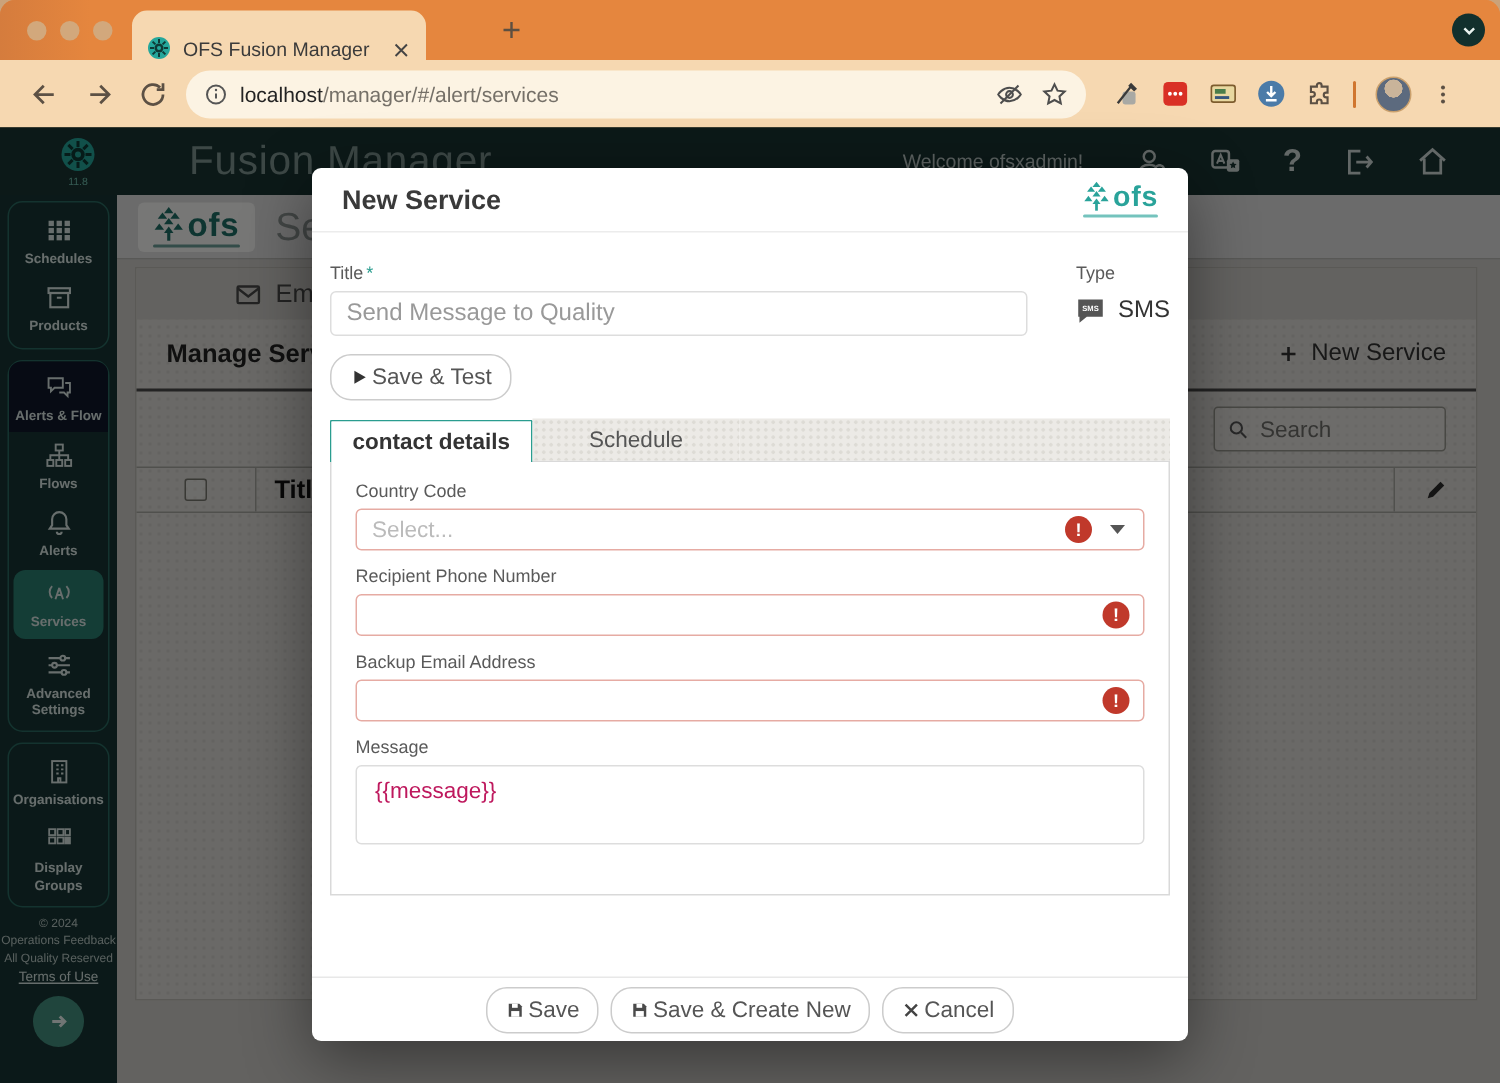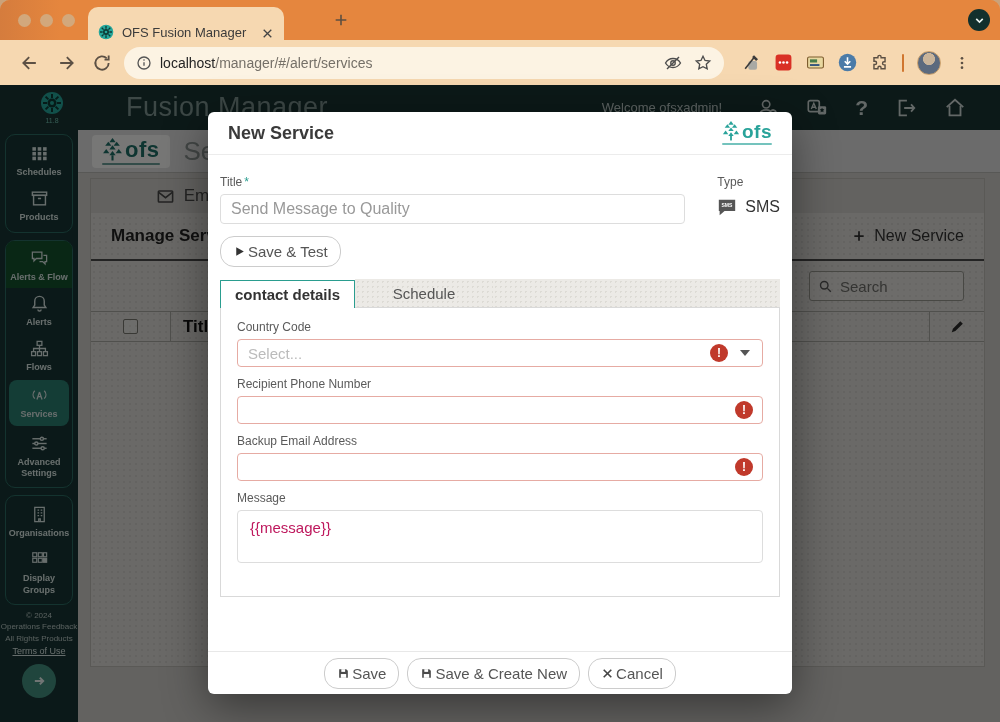--- a/index.html
+++ b/index.html
@@ -54,21 +54,21 @@
   .hdr-ic { width:22px; height:22px; color:#cfd9d7; }
   .help-glyph { font-size:21px; font-weight:bold; color:#cfd9d7; line-height:22px; }
 
   
   .sidebar { position:absolute; top:45px; bottom:0; left:0; width:78px; background:#183635;
     display:flex; flex-direction:column; }
   .sgroup { margin:4px 5px 3px; border:1px solid #2a6b62; border-radius:10px; padding:3px 0; }
   .sitem { display:flex; flex-direction:column; align-items:center; padding:6px 2px 5px; cursor:pointer; }
   .sitem svg { width:19px; height:19px; color:#d9e6e3; }
   .sitem .lbl { margin-top:4px; font-size:9px; font-weight:bold; color:#d9e6e3; text-align:center; line-height:1.25; }
-  .sitem.section { background:#14532d; border-radius:8px 8px 0 0; padding-top:8px; }
+  .sitem.section { background:#0f172a; border-radius:8px 8px 0 0; padding-top:8px; }
   .sitem.selected { background:#2a7f72; border-radius:8px; margin:2px 3px; }
   .side-foot { margin-top:2px; text-align:center; font-size:8px; color:#b9c8c5; line-height:1.45; }
   .side-foot .terms { text-decoration:underline; color:#d6e4e1; font-size:9px; cursor:pointer; }
   .side-arrow { margin:6px auto 8px; width:34px; height:34px; border-radius:50%; background:#44907f;
     display:flex; align-items:center; justify-content:center; cursor:pointer; }
   .side-arrow svg { width:20px; height:20px; color:#eaf5f2; }
 
   
   .main { position:absolute; top:45px; left:78px; right:0; bottom:0; background:#cfcdc8; }
   .head-bar { height:43px; background:#e0e0e0; border-bottom:1px solid #b8b8b4;
@@ -334,35 +334,35 @@
 
       <div class="sgroup" style="padding:0 0 3px">
         <div class="sitem section">
           <svg viewBox="0 0 24 24" fill="none" stroke="currentColor" stroke-width="1.6">
             <path d="M3 4h12v8H8l-3 3v-3H3z"></path>
               <path d="M17 8h4v8h-2v3l-3-3h-4"></path>
           </svg>
           <span class="lbl">Alerts &amp; Flow</span>
         </div>
         <div class="sitem">
-          <svg viewBox="0 0 24 24" fill="none" stroke="currentColor" stroke-width="1.8">
-            <path d="M12 3a6 6 0 0 0-6 6v5l-2 3h16l-2-3V9a6 6 0 0 0-6-6z"></path>
-              <path d="M10 19.5a2 2 0 0 0 4 0"></path>
-          </svg>
-          <span class="lbl">Alerts</span>
-        </div>
-        <div class="sitem">
           <svg viewBox="0 0 24 24" fill="none" stroke="currentColor" stroke-width="1.6">
             <rect x="9" y="3" width="6" height="5"></rect>
               <rect x="2" y="16" width="5" height="5"></rect>
               <rect x="9.5" y="16" width="5" height="5"></rect>
               <rect x="17" y="16" width="5" height="5"></rect>
             <path d="M12 8v4M4.5 16v-4h15v4M12 12v4"></path>
           </svg>
           <span class="lbl">Flows</span>
+        </div>
+        <div class="sitem">
+          <svg viewBox="0 0 24 24" fill="none" stroke="currentColor" stroke-width="1.8">
+            <path d="M12 3a6 6 0 0 0-6 6v5l-2 3h16l-2-3V9a6 6 0 0 0-6-6z"></path>
+              <path d="M10 19.5a2 2 0 0 0 4 0"></path>
+          </svg>
+          <span class="lbl">Alerts</span>
         </div>
         <div class="sitem selected">
           <svg viewBox="0 0 24 24" fill="none" stroke="currentColor" stroke-width="1.6">
             <path d="M12 7.5l-3.2 9.5M12 7.5l3.2 9.5M10 13.5h4"></path>
             <path d="M6 6c-2.8 2.9-2.8 7.1 0 10"></path>
               <path d="M18 6c2.8 2.9 2.8 7.1 0 10"></path>
           </svg>
           <span class="lbl">Services</span>
         </div>
         <div class="sitem">
@@ -395,21 +395,21 @@
               <rect x="10.5" y="10.5" width="5" height="5"></rect>
             <rect x="17" y="10.5" width="4" height="5" fill="currentColor"></rect>
           </svg>
           <span class="lbl">Display Groups</span>
         </div>
       </div>
 
       <div class="side-foot">
         <div>© 2024</div>
         <div>Operations Feedback</div>
-        <div>All Rights Products</div>
+        <div>All Quality Reserved</div>
         <div class="terms">Terms of Use</div>
       </div>
       <div class="side-arrow">
         <svg viewBox="0 0 24 24" fill="none" stroke="currentColor" stroke-width="2.4">
           <path d="M7 12h10M13 8l4 4-4 4"></path>
         </svg>
       </div>
     </div>
 
     <div class="main">

